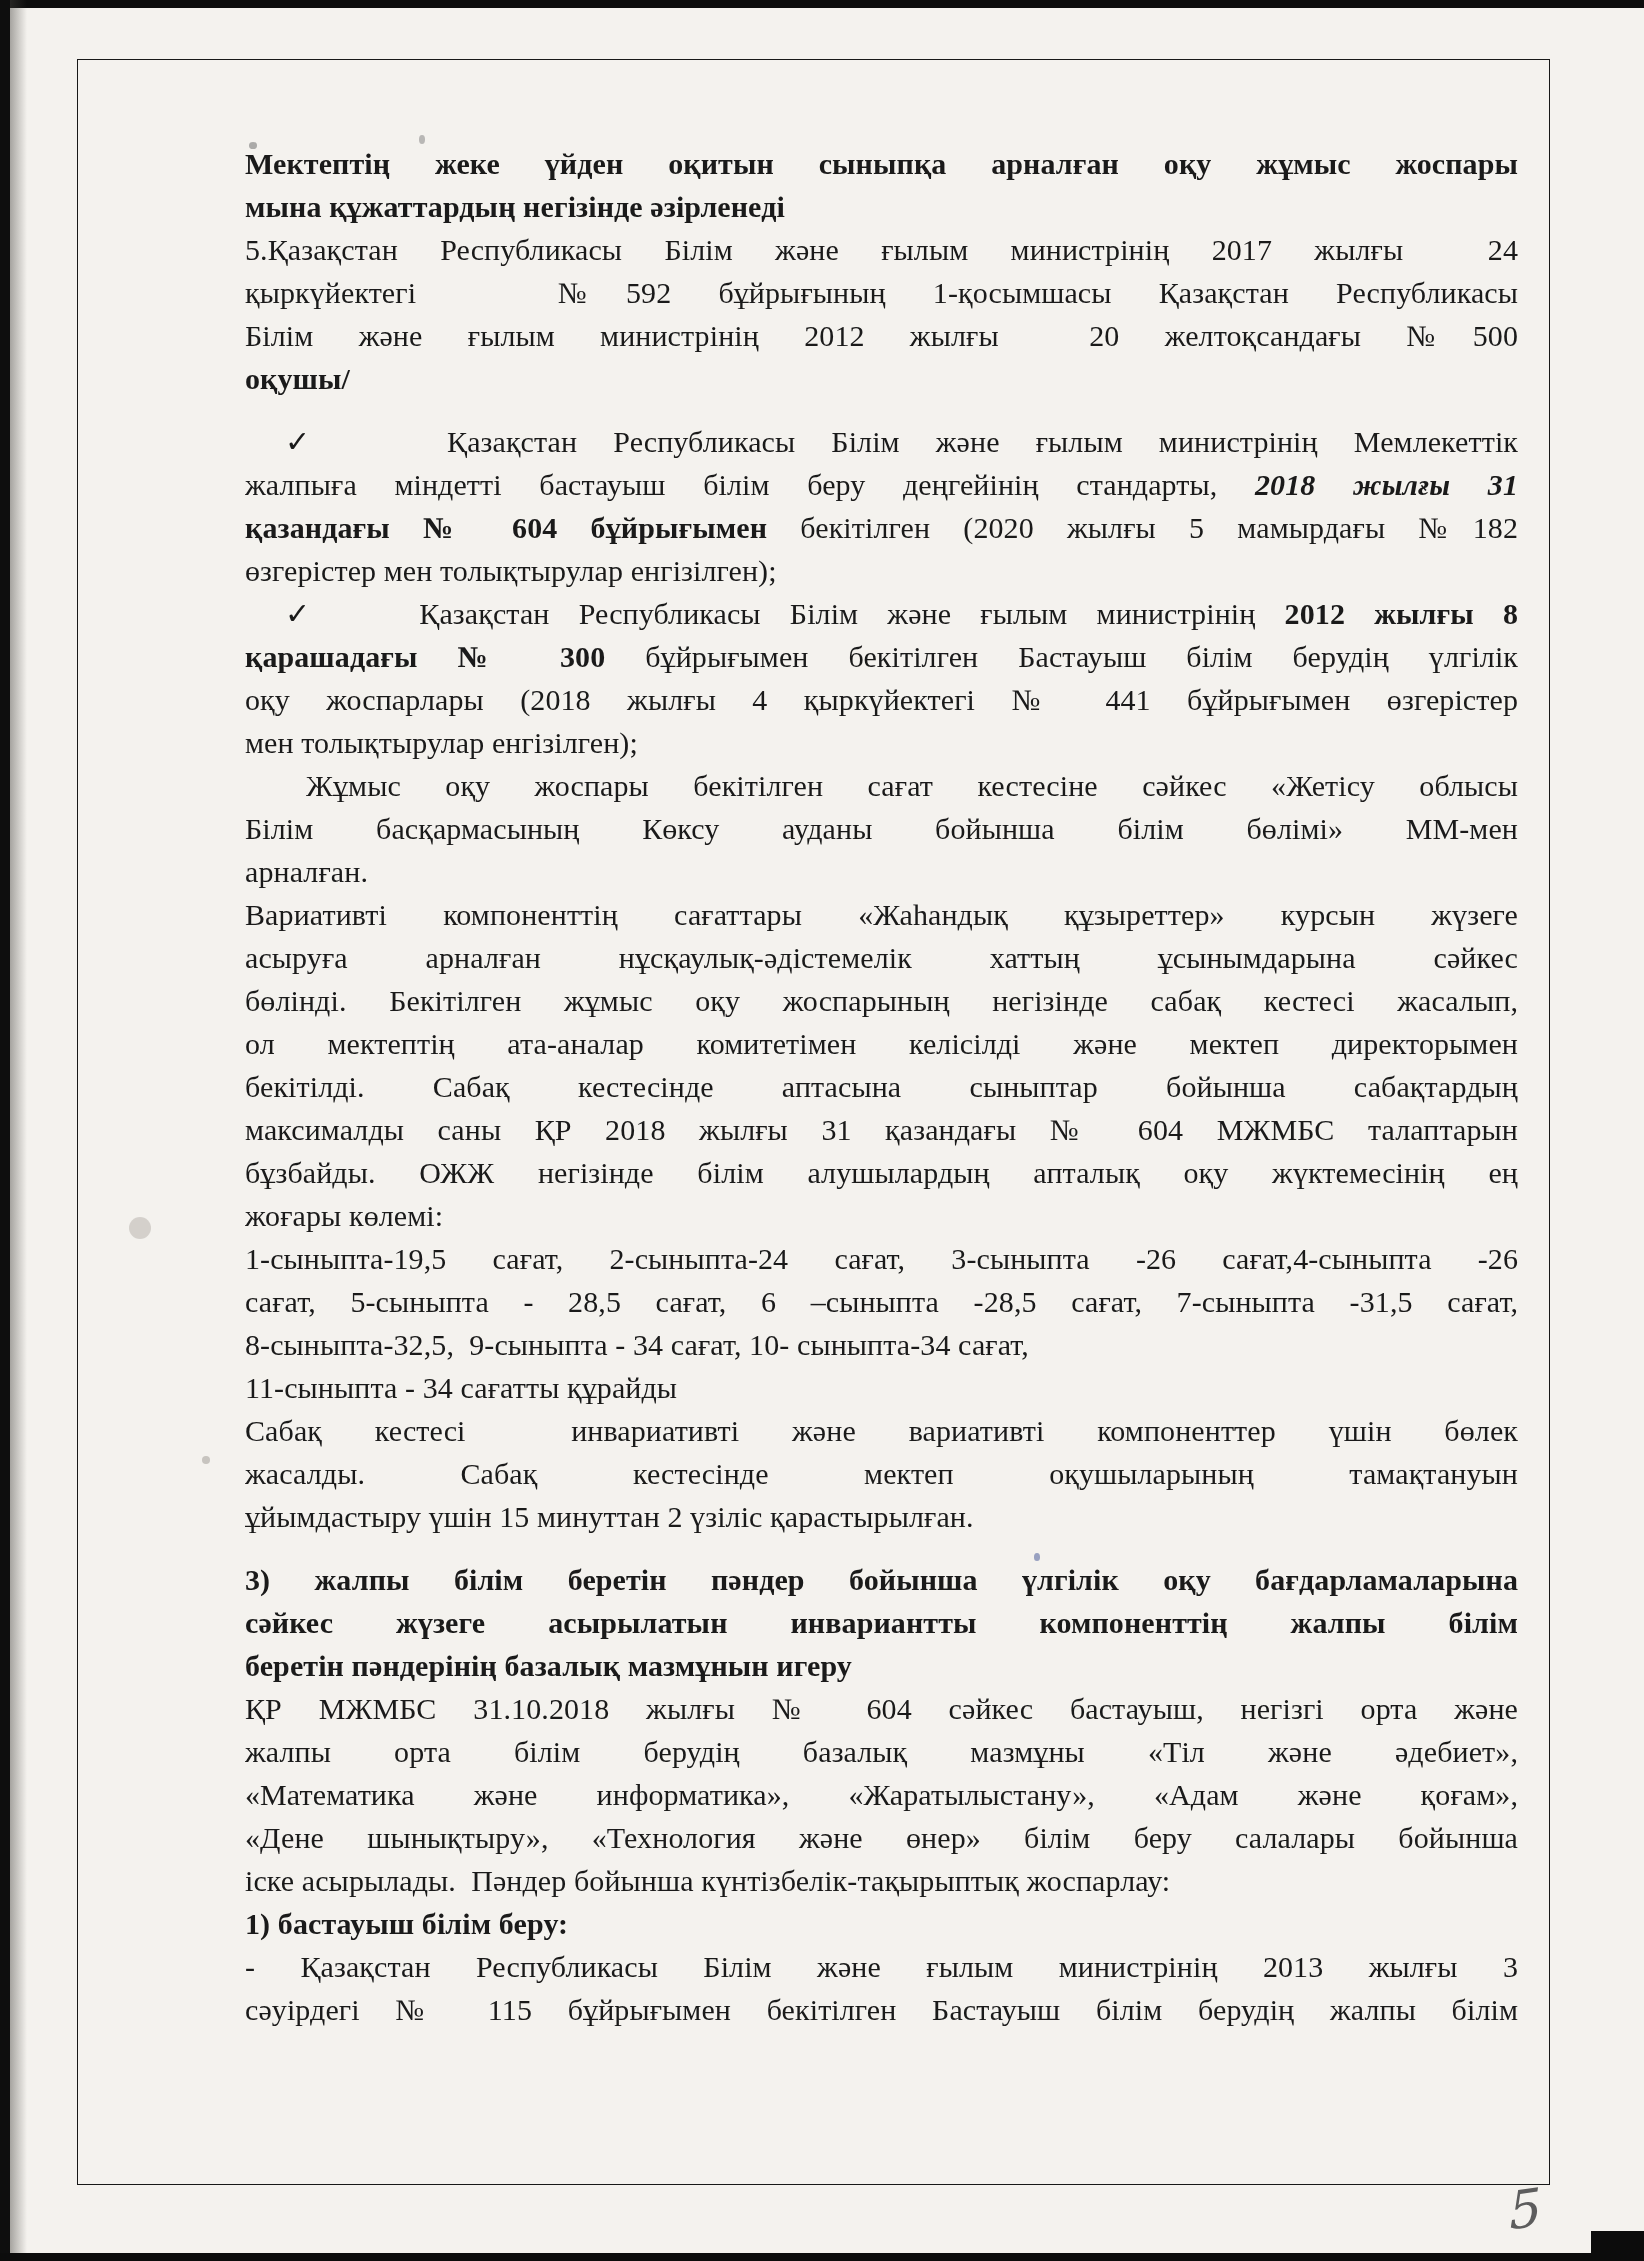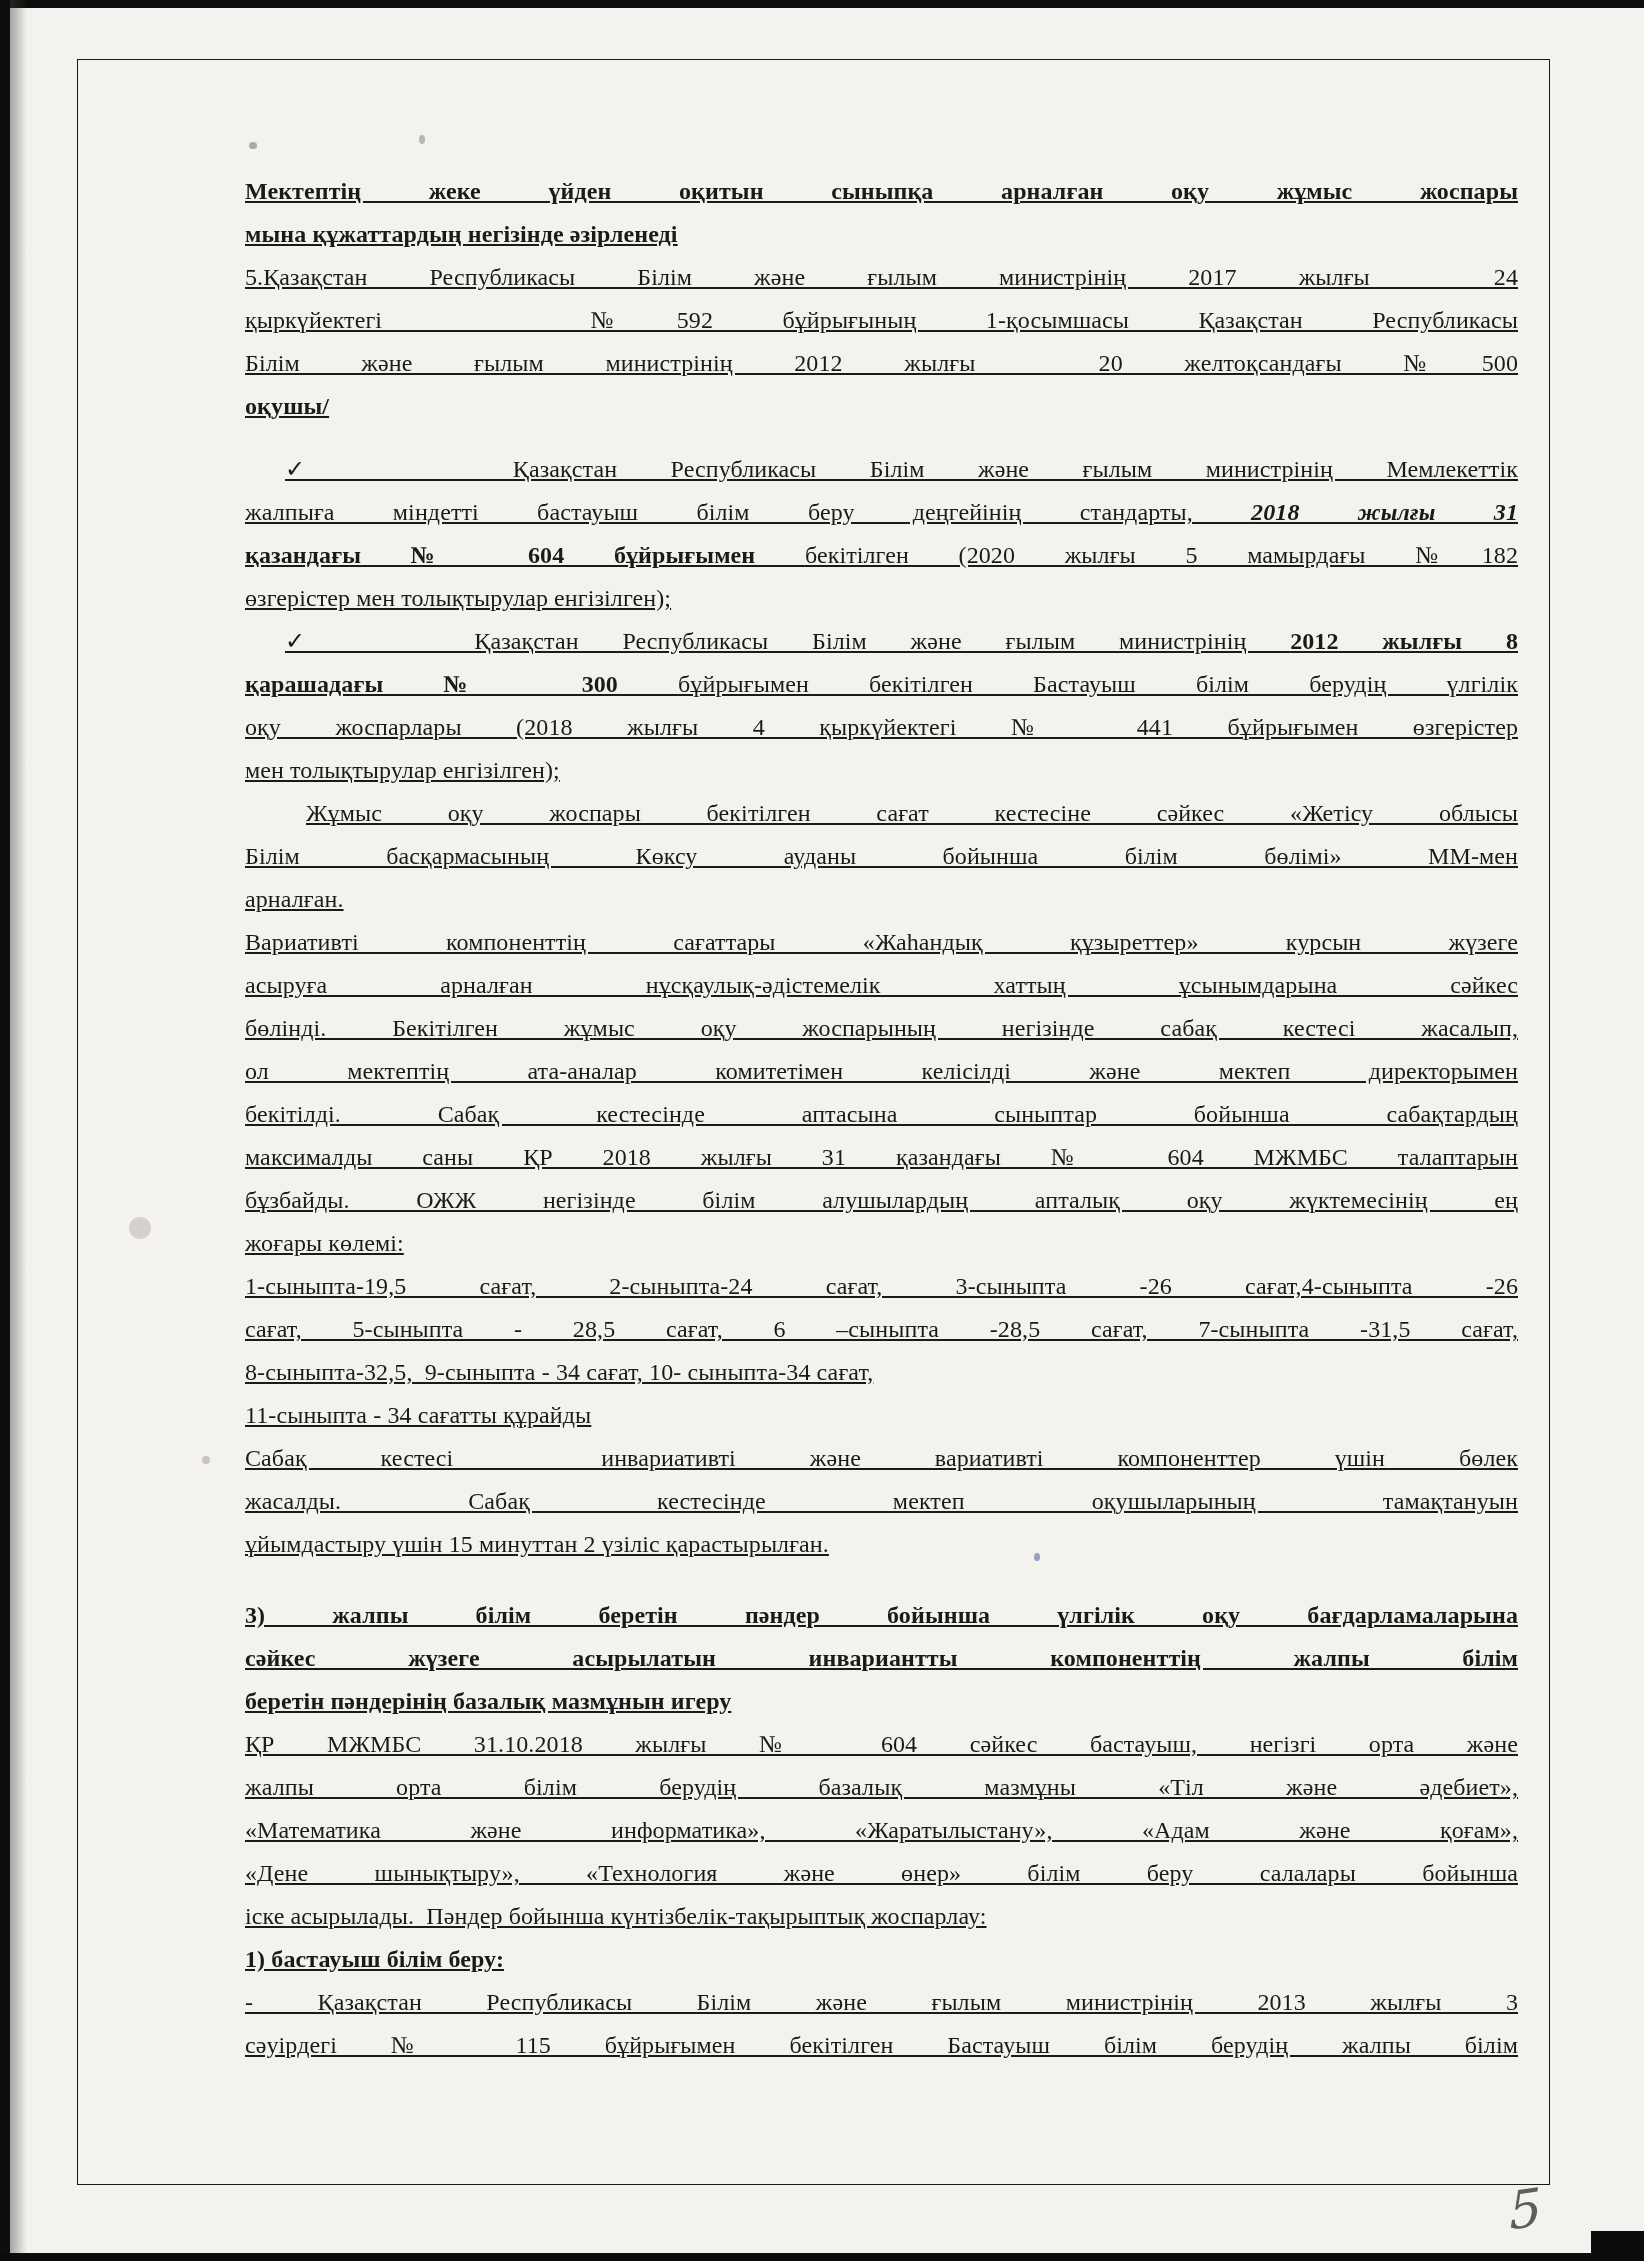--- a/index.html
+++ b/index.html
@@ -44,26 +44,25 @@
   .page-frame {
     position: absolute;
     left: 77px; top: 59px;
     width: 1473px; height: 2126px;
     border: 1.9px solid #181818;
     box-sizing: border-box;
   }
   
   .text-block {
     position: absolute;
-    left: 245px; top: 170px;
+    left: 245px; top: 142px;
     width: 1273px;
     color: #1a1a1a;
-    font-size: 24px;
+    font-size: 30px;
     letter-spacing: 0.1px;
-    text-decoration: underline;
   }
   .line {
     height: 43px;
     line-height: 43px;
     overflow: hidden;
     white-space: normal;
   }
   .line.j { text-align: justify; text-align-last: justify; }
   .line.l { text-align: center; text-align-last: left; }
   .b  { font-weight: bold; }
@@ -130,21 +129,21 @@
     <div class="line j"><span>максималды саны ҚР 2018 жылғы 31 қазандағы № 604 МЖМБС талаптарын</span></div>
     <div class="line j"><span>бұзбайды. ОЖЖ негізінде білім алушылардың апталық оқу жүктемесінің ең</span></div>
     <div class="line l"><span>жоғары көлемі:</span></div>
     <div class="line j"><span>1-сыныпта-19,5 сағат, 2-сыныпта-24 сағат, 3-сыныпта -26 сағат,4-сыныпта -26</span></div>
     <div class="line j"><span>сағат, 5-сыныпта - 28,5 сағат, 6 –сыныпта -28,5 сағат, 7-сыныпта -31,5 сағат,</span></div>
     <div class="line l"><span>8-сыныпта-32,5,&nbsp; 9-сыныпта - 34 сағат, 10- сыныпта-34 сағат,</span></div>
     <div class="line l"><span>11-сыныпта - 34 сағатты құрайды</span></div>
     <div class="line j"><span>Сабақ кестесі&nbsp; инвариативті және вариативті компоненттер үшін бөлек</span></div>
     <div class="line j"><span>жасалды.&nbsp; Сабақ&nbsp; кестесінде&nbsp; мектеп&nbsp; оқушыларының&nbsp; тамақтануын</span></div>
     <div class="line l"><span>ұйымдастыру үшін 15 минуттан 2 үзіліс қарастырылған.</span></div>
-    <div class="line j" style="margin-top: 28px;"><span class="b">3) жалпы білім беретін пәндер бойынша үлгілік оқу бағдарламаларына</span></div>
+    <div class="line j" style="margin-top: 20px;"><span class="b">3) жалпы білім беретін пәндер бойынша үлгілік оқу бағдарламаларына</span></div>
     <div class="line j"><span class="b">сәйкес жүзеге асырылатын инвариантты компоненттің жалпы білім</span></div>
     <div class="line l"><span class="b">беретін пәндерінің базалық мазмұнын игеру</span></div>
     <div class="line j"><span>ҚР МЖМБС 31.10.2018 жылғы № 604 сәйкес бастауыш, негізгі орта және</span></div>
     <div class="line j"><span>жалпы орта білім берудің базалық мазмұны «Тіл және әдебиет»,</span></div>
     <div class="line j"><span>«Математика және информатика», «Жаратылыстану», «Адам және қоғам»,</span></div>
     <div class="line j"><span>«Дене шынықтыру», «Технология және өнер» білім беру салалары бойынша</span></div>
     <div class="line l"><span>іске асырылады.&nbsp; Пәндер бойынша күнтізбелік-тақырыптық жоспарлау:</span></div>
     <div class="line l"><span class="b">1) бастауыш білім беру:</span></div>
     <div class="line j"><span>- Қазақстан Республикасы Білім және ғылым министрінің 2013 жылғы 3</span></div>
     <div class="line j"><span>сәуірдегі № 115 бұйрығымен бекітілген Бастауыш білім берудің жалпы білім</span></div>

